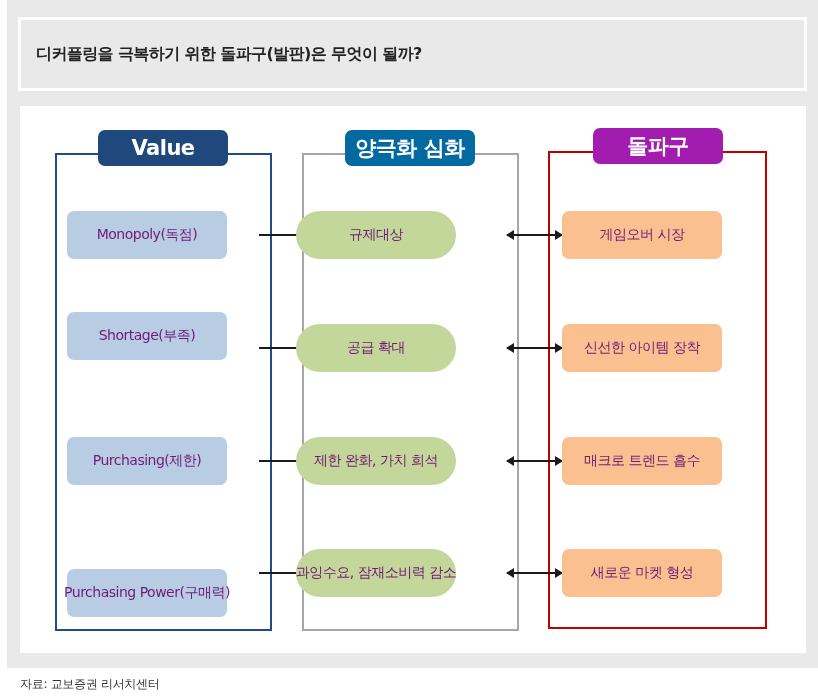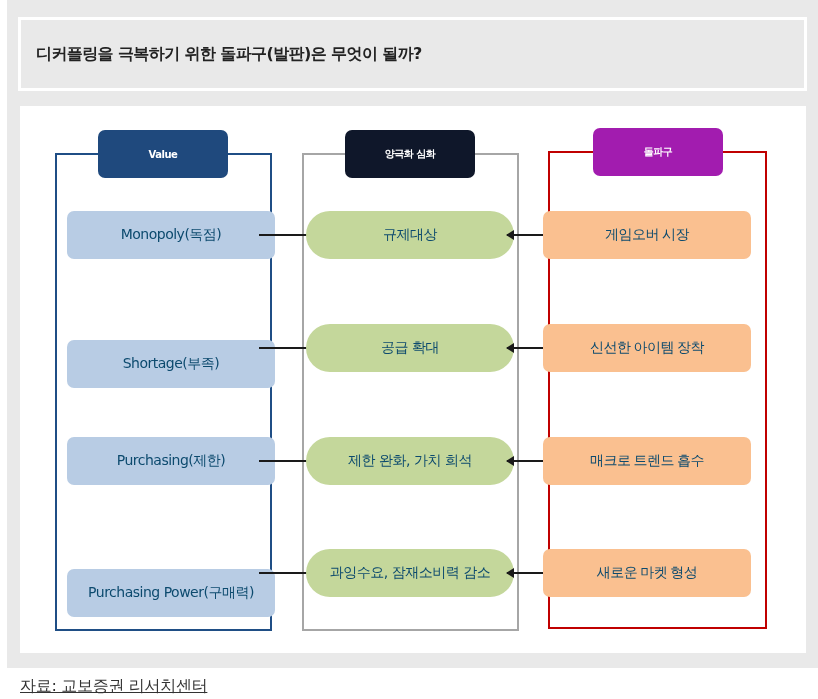--- a/index.html
+++ b/index.html
@@ -24,57 +24,56 @@
       background: #ffffff;
     }
     .col-frame {
       position: absolute; background: transparent;
     }
     .col-value { left: 55px; top: 153px; width: 217px; height: 478px; border: 2px solid #1f4e85; }
     .col-polar { left: 302px; top: 153px; width: 217px; height: 478px; border: 2px solid #a6a6a6; }
     .col-break { left: 548px; top: 151px; width: 219px; height: 478px; border: 2px solid #c00000; }
 
     .tab {
-      position: absolute; height: 48px; width: 130px; border-radius: 7px;
+      position: absolute; height: 36px; width: 130px; border-radius: 7px;
       display: flex; align-items: center; justify-content: center;
-      color: #ffffff; font-weight: bold; font-size: 10px; letter-spacing: -0.5px;
+      color: #ffffff; font-weight: bold; font-size: 21px; letter-spacing: -0.5px;
     }
     .tab-value { left: 98px; top: 130px; background: #1f497d; }
-    .tab-polar { left: 345px; top: 130px; background: #0f172a; }
+    .tab-polar { left: 345px; top: 130px; background: #0369a1; }
     .tab-break { left: 593px; top: 128px; background: #a21caf; }
 
     .box {
-      position: absolute; width: 208px; height: 48px; border-radius: 7px;
+      position: absolute; width: 160px; height: 48px; border-radius: 7px;
       display: flex; align-items: center; justify-content: center;
-      font-size: 14px; color: #0c4a6e; letter-spacing: -0.5px; white-space: nowrap;
+      font-size: 14px; color: #701a75; letter-spacing: -0.5px; white-space: nowrap;
     }
     .box-blue { left: 67px; background: #b8cce4; }
-    .box-green { left: 306px; background: #c4d79b; border-radius: 24px; }
-    .box-orange { left: 543px; background: #fac090; font-family: Liberation Serif, serif; }
+    .box-green { left: 296px; background: #c4d79b; border-radius: 24px; }
+    .box-orange { left: 562px; background: #fac090; }
 
     .arrow {
       position: absolute; height: 2px; background: #1a1a1a;
     }
     .arrow .head-r {
       position: absolute; right: -1px; top: -4px; width: 0; height: 0;
       border-top: 5px solid transparent; border-bottom: 5px solid transparent;
       border-left: 8px solid #1a1a1a;
     }
     .arrow .head-l {
       position: absolute; left: -1px; top: -4px; width: 0; height: 0;
       border-top: 5px solid transparent; border-bottom: 5px solid transparent;
       border-right: 8px solid #1a1a1a;
     }
     .arrow-a { left: 259px; width: 55px; }
     .arrow-b { left: 507px; width: 55px; }
 
     .footer {
-      position: absolute; left: 20px; top: 676px; font-size: 16px; color: #333333;
+      position: absolute; left: 20px; top: 676px; font-size: 12px; color: #333333;
       letter-spacing: -0.3px;
-      text-decoration: underline;
     }
   </style>
 </head>
 <body>
 
 <div class="outer"></div>
 
 <div class="title-box">
   <span>디커플링을 극복하기 위한 돌파구(발판)은 무엇이 될까?</span>
 </div>
@@ -93,21 +92,21 @@
 <div class="arrow arrow-a" style="top:234px">
     <span class="head-r"></span>
   </div>
 <div class="box box-green" style="top:211px">규제대상</div>
 <div class="arrow arrow-b" style="top:234px">
     <span class="head-l"></span>
     <span class="head-r"></span>
   </div>
 <div class="box box-orange" style="top:211px">게임오버 시장</div>
 
-<div class="box box-blue" style="top:340px">Shortage(부족)</div>
+<div class="box box-blue" style="top:312px">Shortage(부족)</div>
 <div class="arrow arrow-a" style="top:347px">
     <span class="head-r"></span>
   </div>
 <div class="box box-green" style="top:324px">공급 확대</div>
 <div class="arrow arrow-b" style="top:347px">
     <span class="head-l"></span>
     <span class="head-r"></span>
   </div>
 <div class="box box-orange" style="top:324px">신선한 아이템 장착</div>
 

